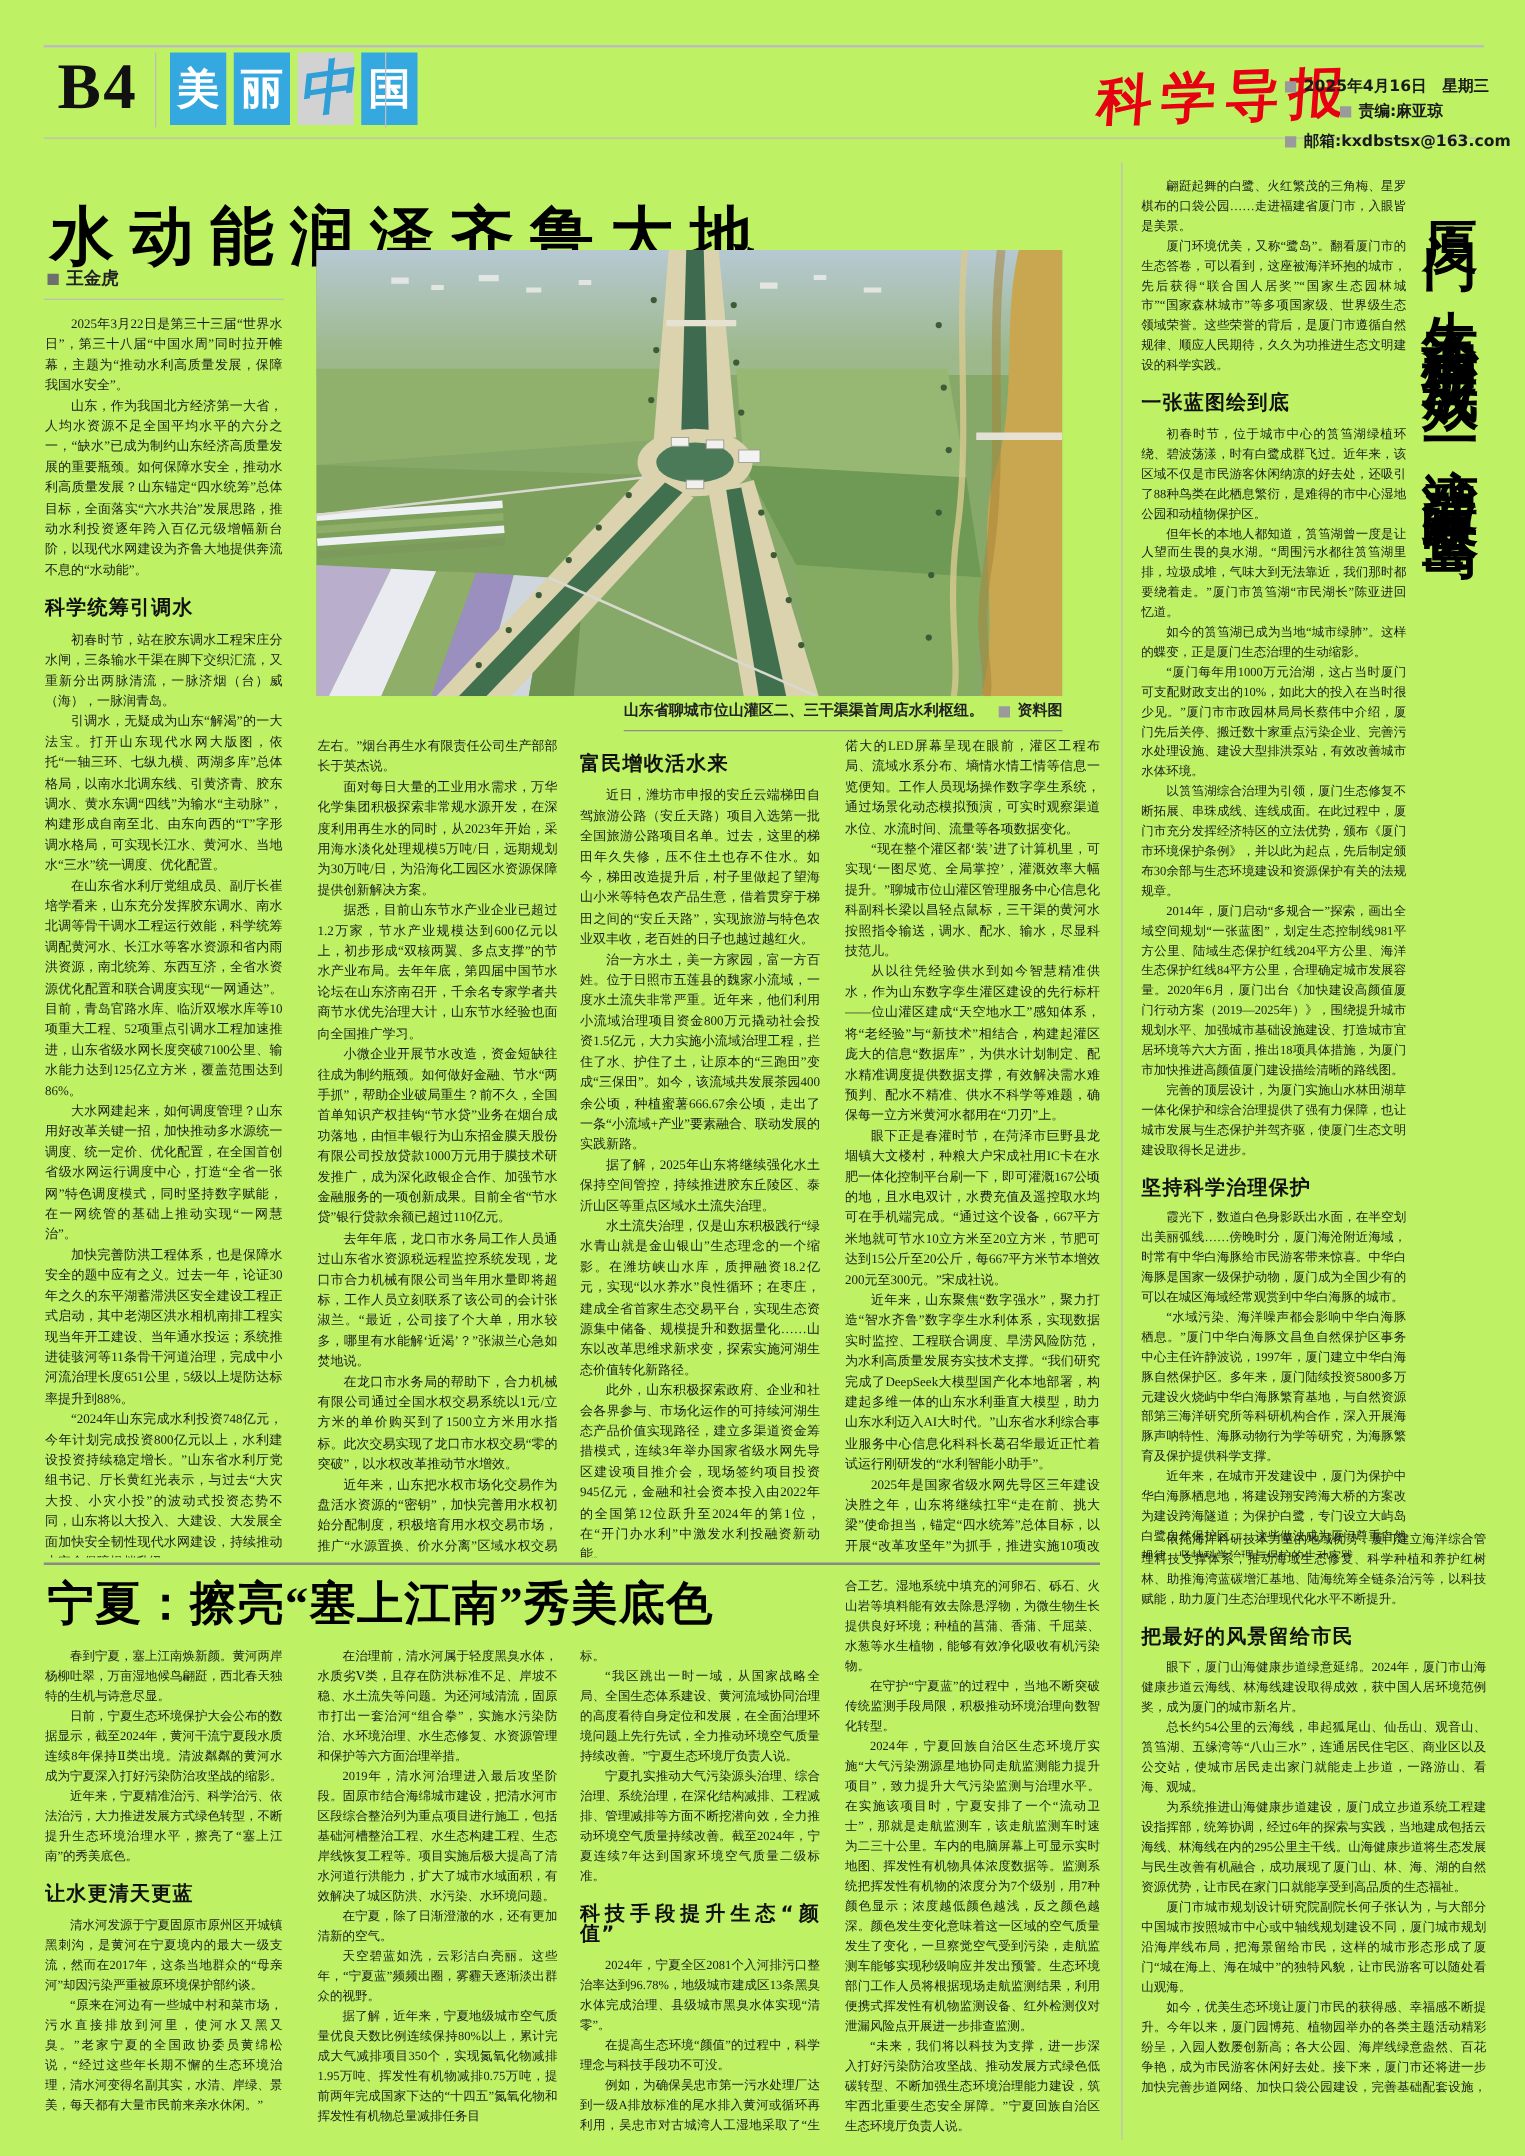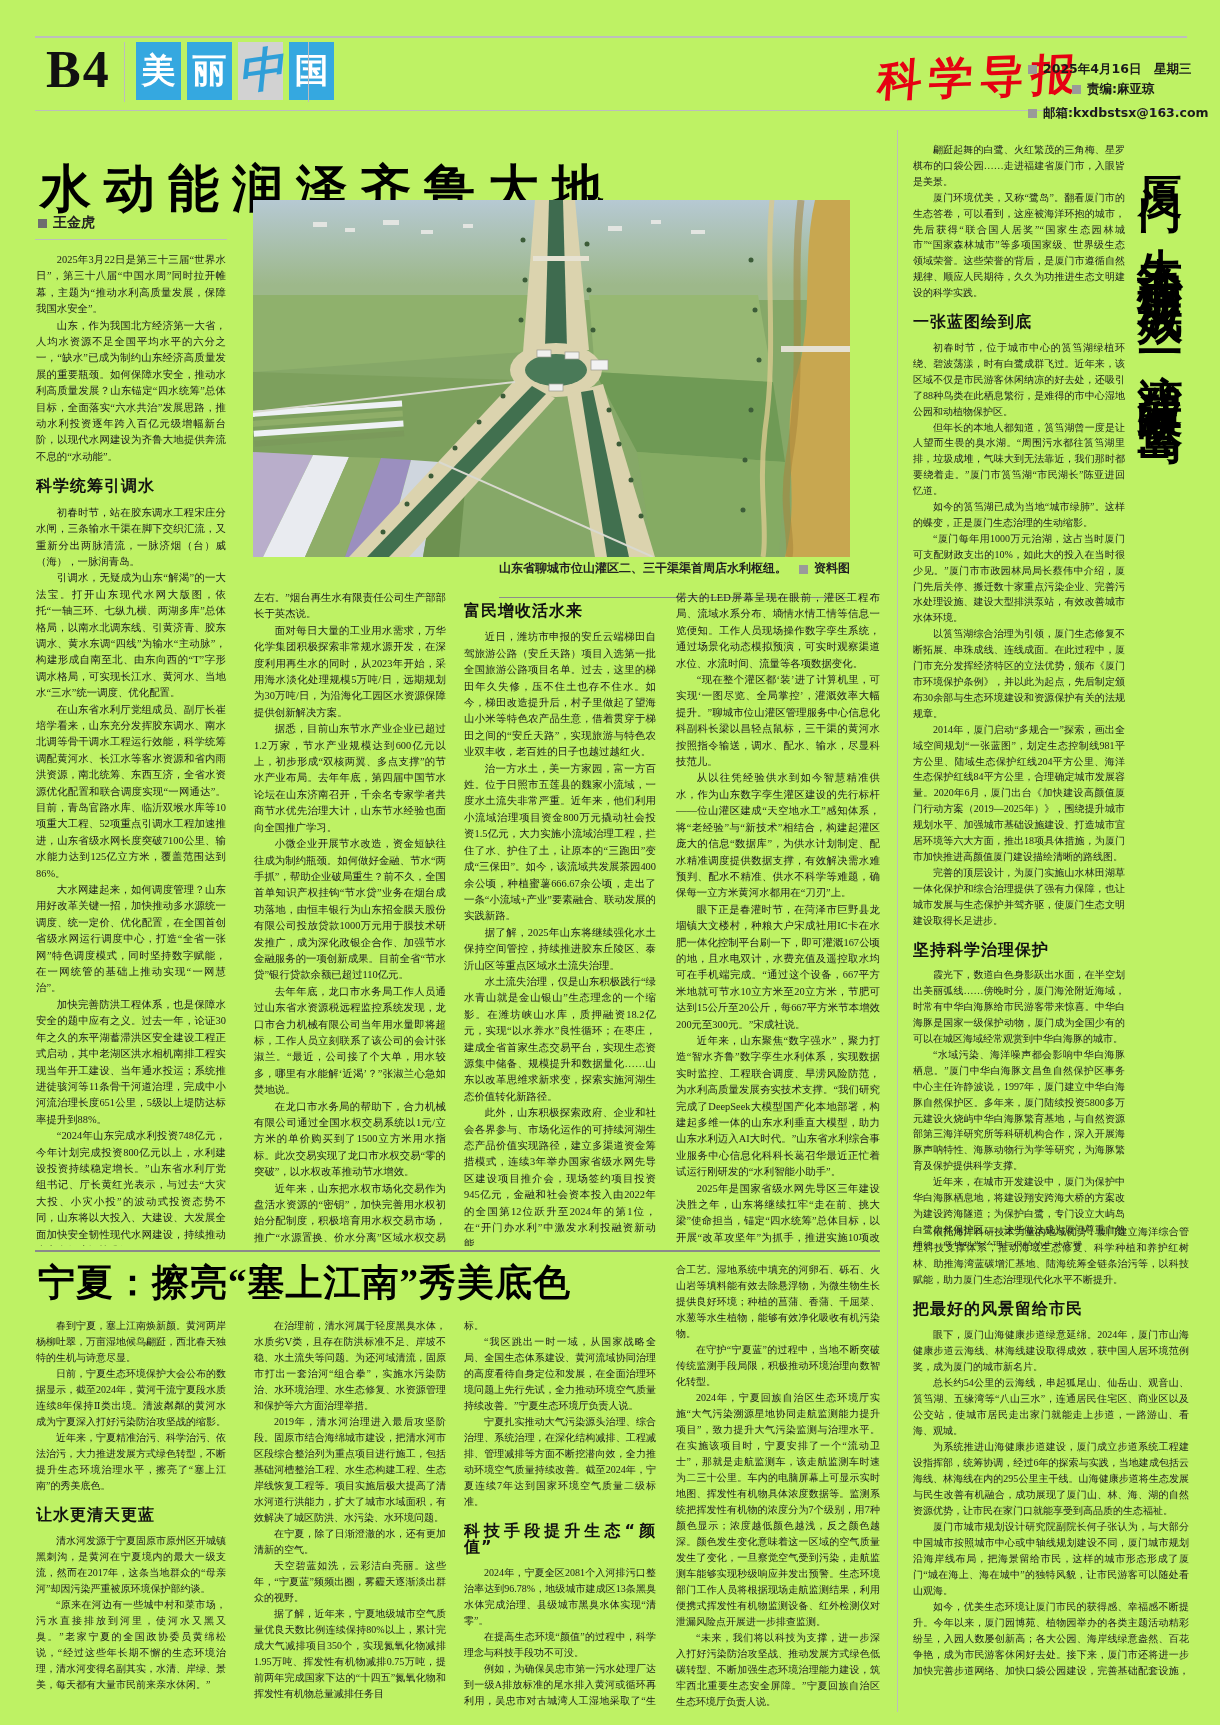--- a/index.html
+++ b/index.html
@@ -26,21 +26,21 @@
   .sq{display:inline-block;width:9px;height:9px;background:#9a9a9a;margin-right:6px;vertical-align:middle;}
   .sq.dark{background:#6e6e6e;}
   
   #a1-headline{position:absolute;left:40px;top:128px;font-family:"DejaVu Sans","Liberation Sans",sans-serif;
         font-weight:bold;font-size:51px;letter-spacing:13px;color:#000;white-space:nowrap;margin-top:27px;}
   #a1-byline{position:absolute;left:38px;top:214px;font-family:"DejaVu Sans","Liberation Sans",sans-serif;
         font-size:14px;font-weight:bold;color:#222;}
   #photo{position:absolute;left:253px;top:200px;width:597px;height:357px;overflow:hidden;}
   #caption{position:absolute;left:253px;top:560px;width:597px;text-align:right;
         font-family:"DejaVu Sans","Liberation Sans",sans-serif;font-size:12px;font-weight:bold;color:#222;}
-  #caption .cap-inner{display:inline-block;border-bottom:1px solid #8c8c8c;padding-bottom:20px;font-family:Liberation Serif, serif;}
+  #caption .cap-inner{display:inline-block;border-bottom:1px solid #8c8c8c;padding-bottom:7px;font-family:Liberation Serif, serif;}
   
   .col{position:absolute;overflow:hidden;font-size:10.4px;line-height:16.4px;color:#1b1b1b;
        text-align:justify;}
   .col .para{margin:0;text-indent:2em;}
   .col .para.noind{text-indent:0;}
   .col .sub{font-family:"DejaVu Sans","Liberation Sans",sans-serif;font-weight:bold;font-size:16px;
        margin:13px 0 10px;color:#111;letter-spacing:1px;}
   
   #a2-vertical{position:absolute;left:1126px;top:140px;height:1095px;width:64px;
        writing-mode:vertical-rl;text-orientation:upright;font-family:"Liberation Serif","DejaVu Serif",serif;

